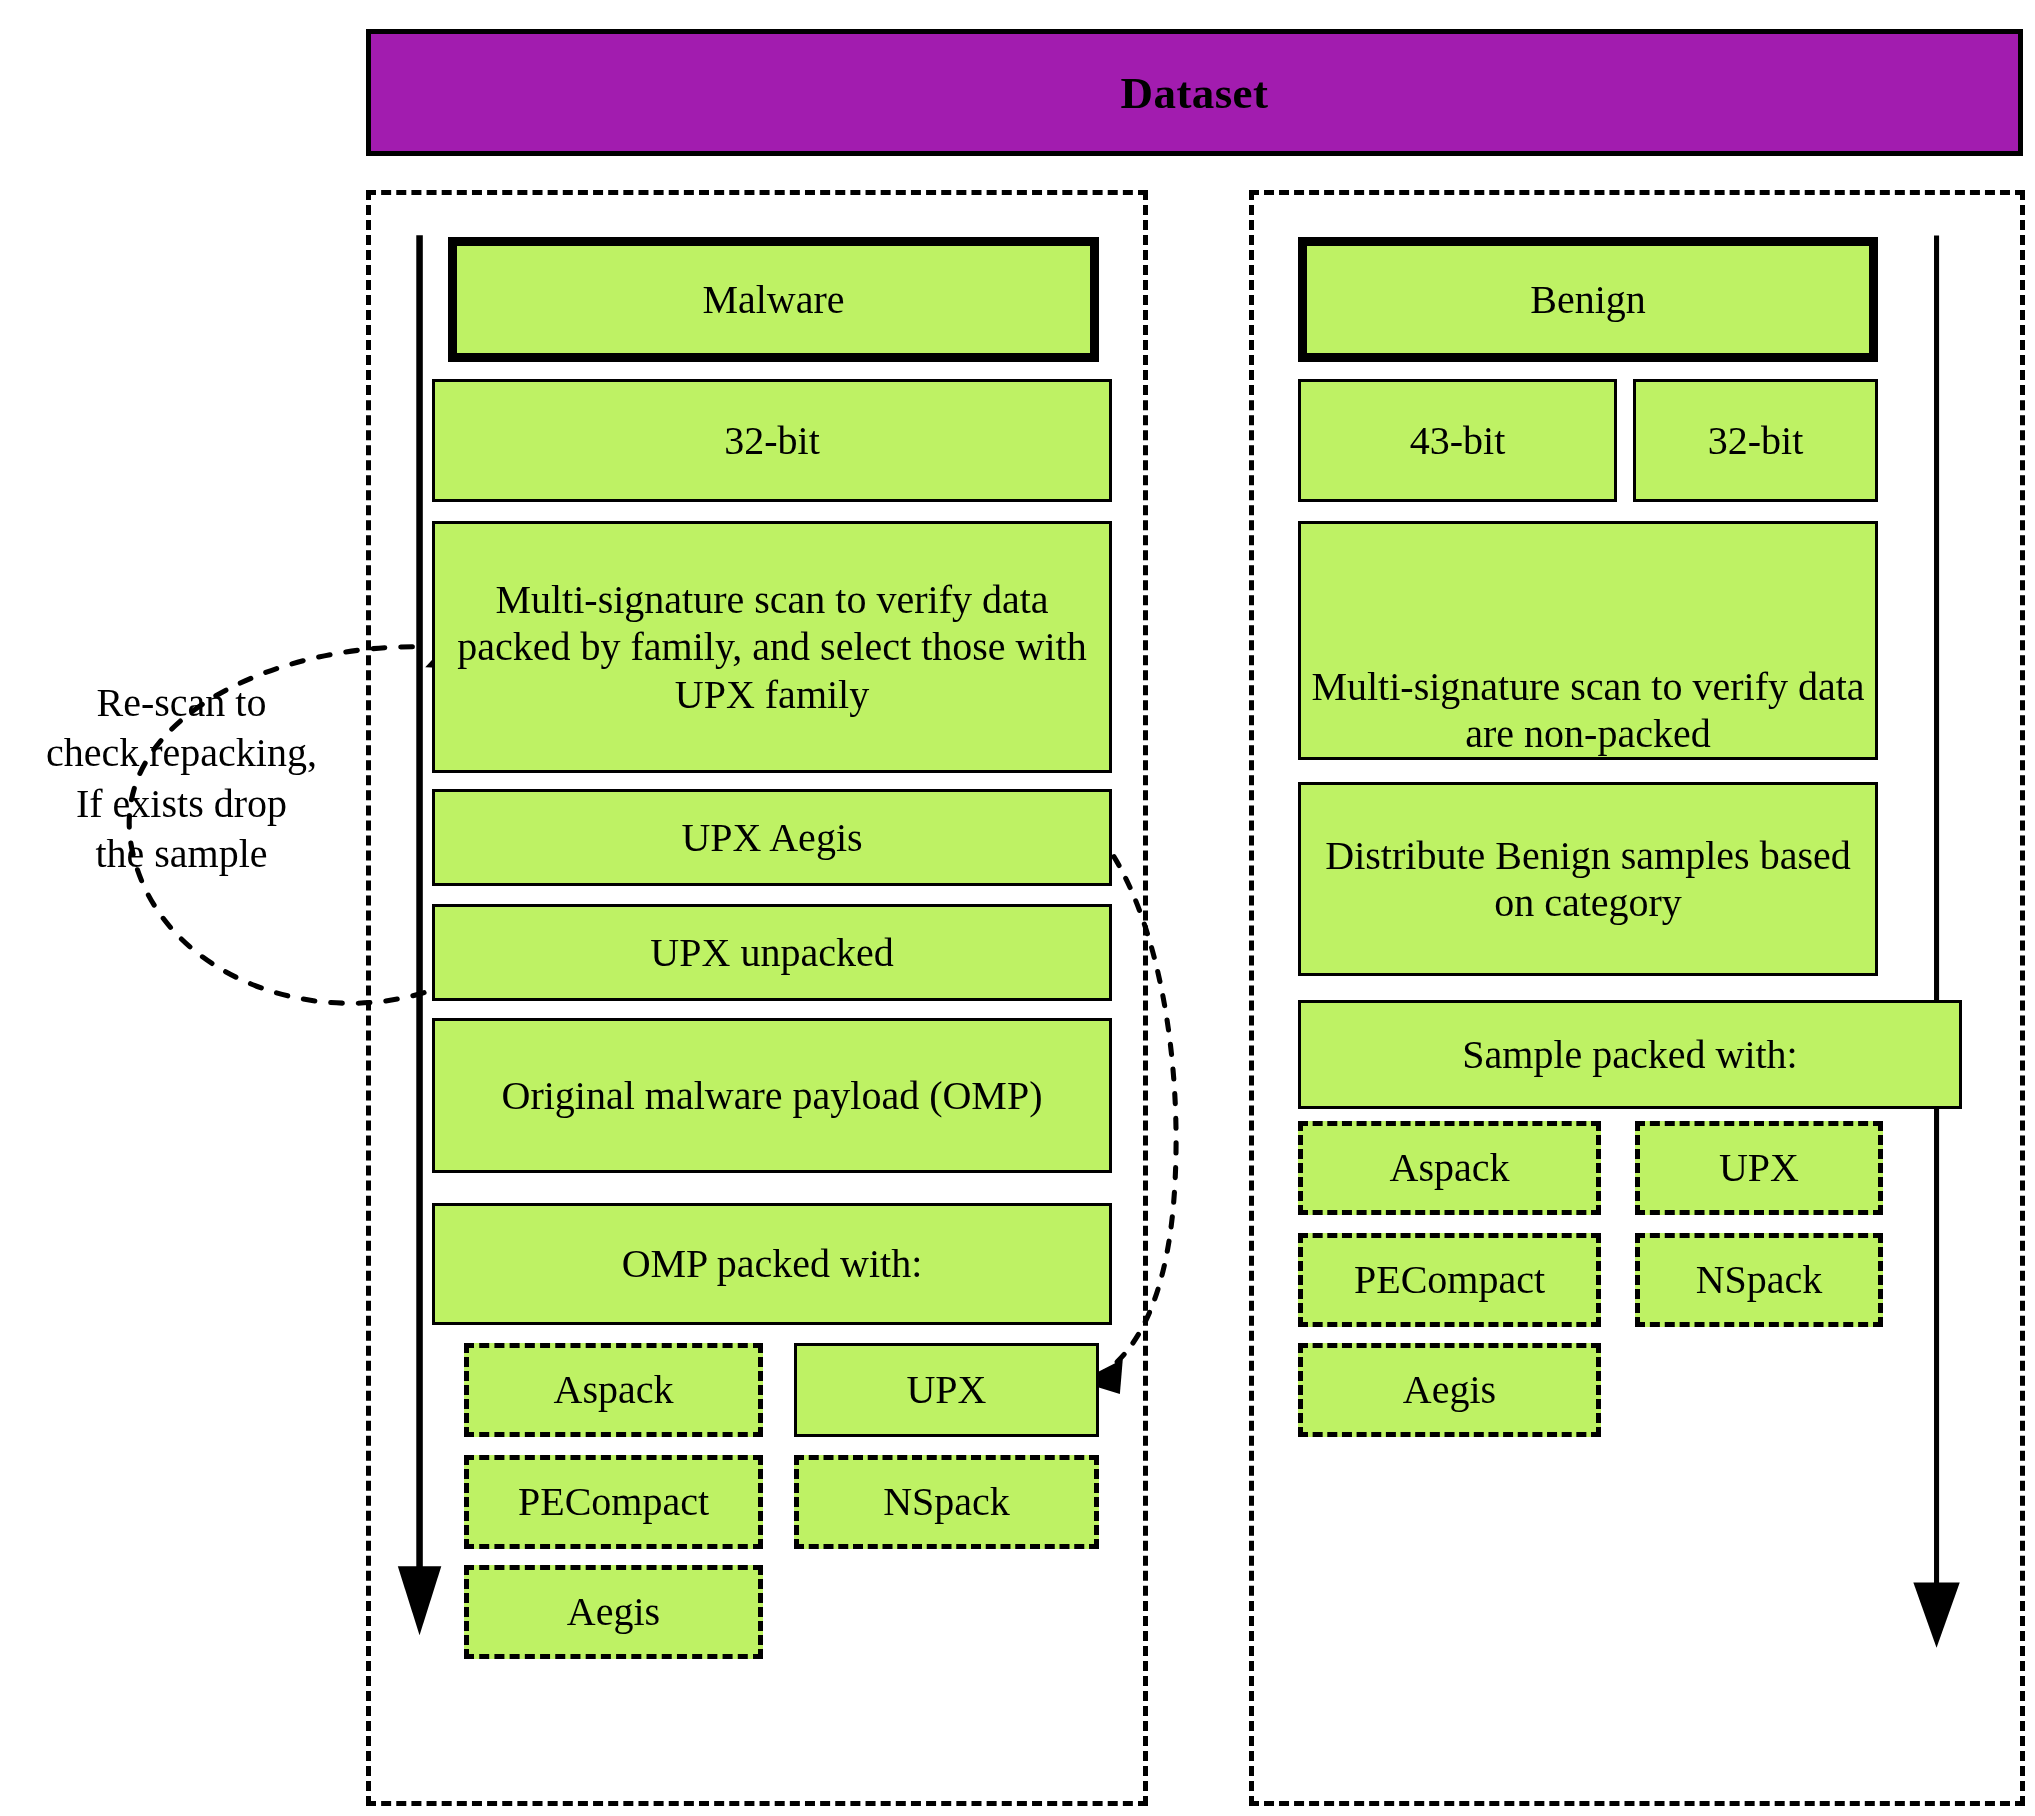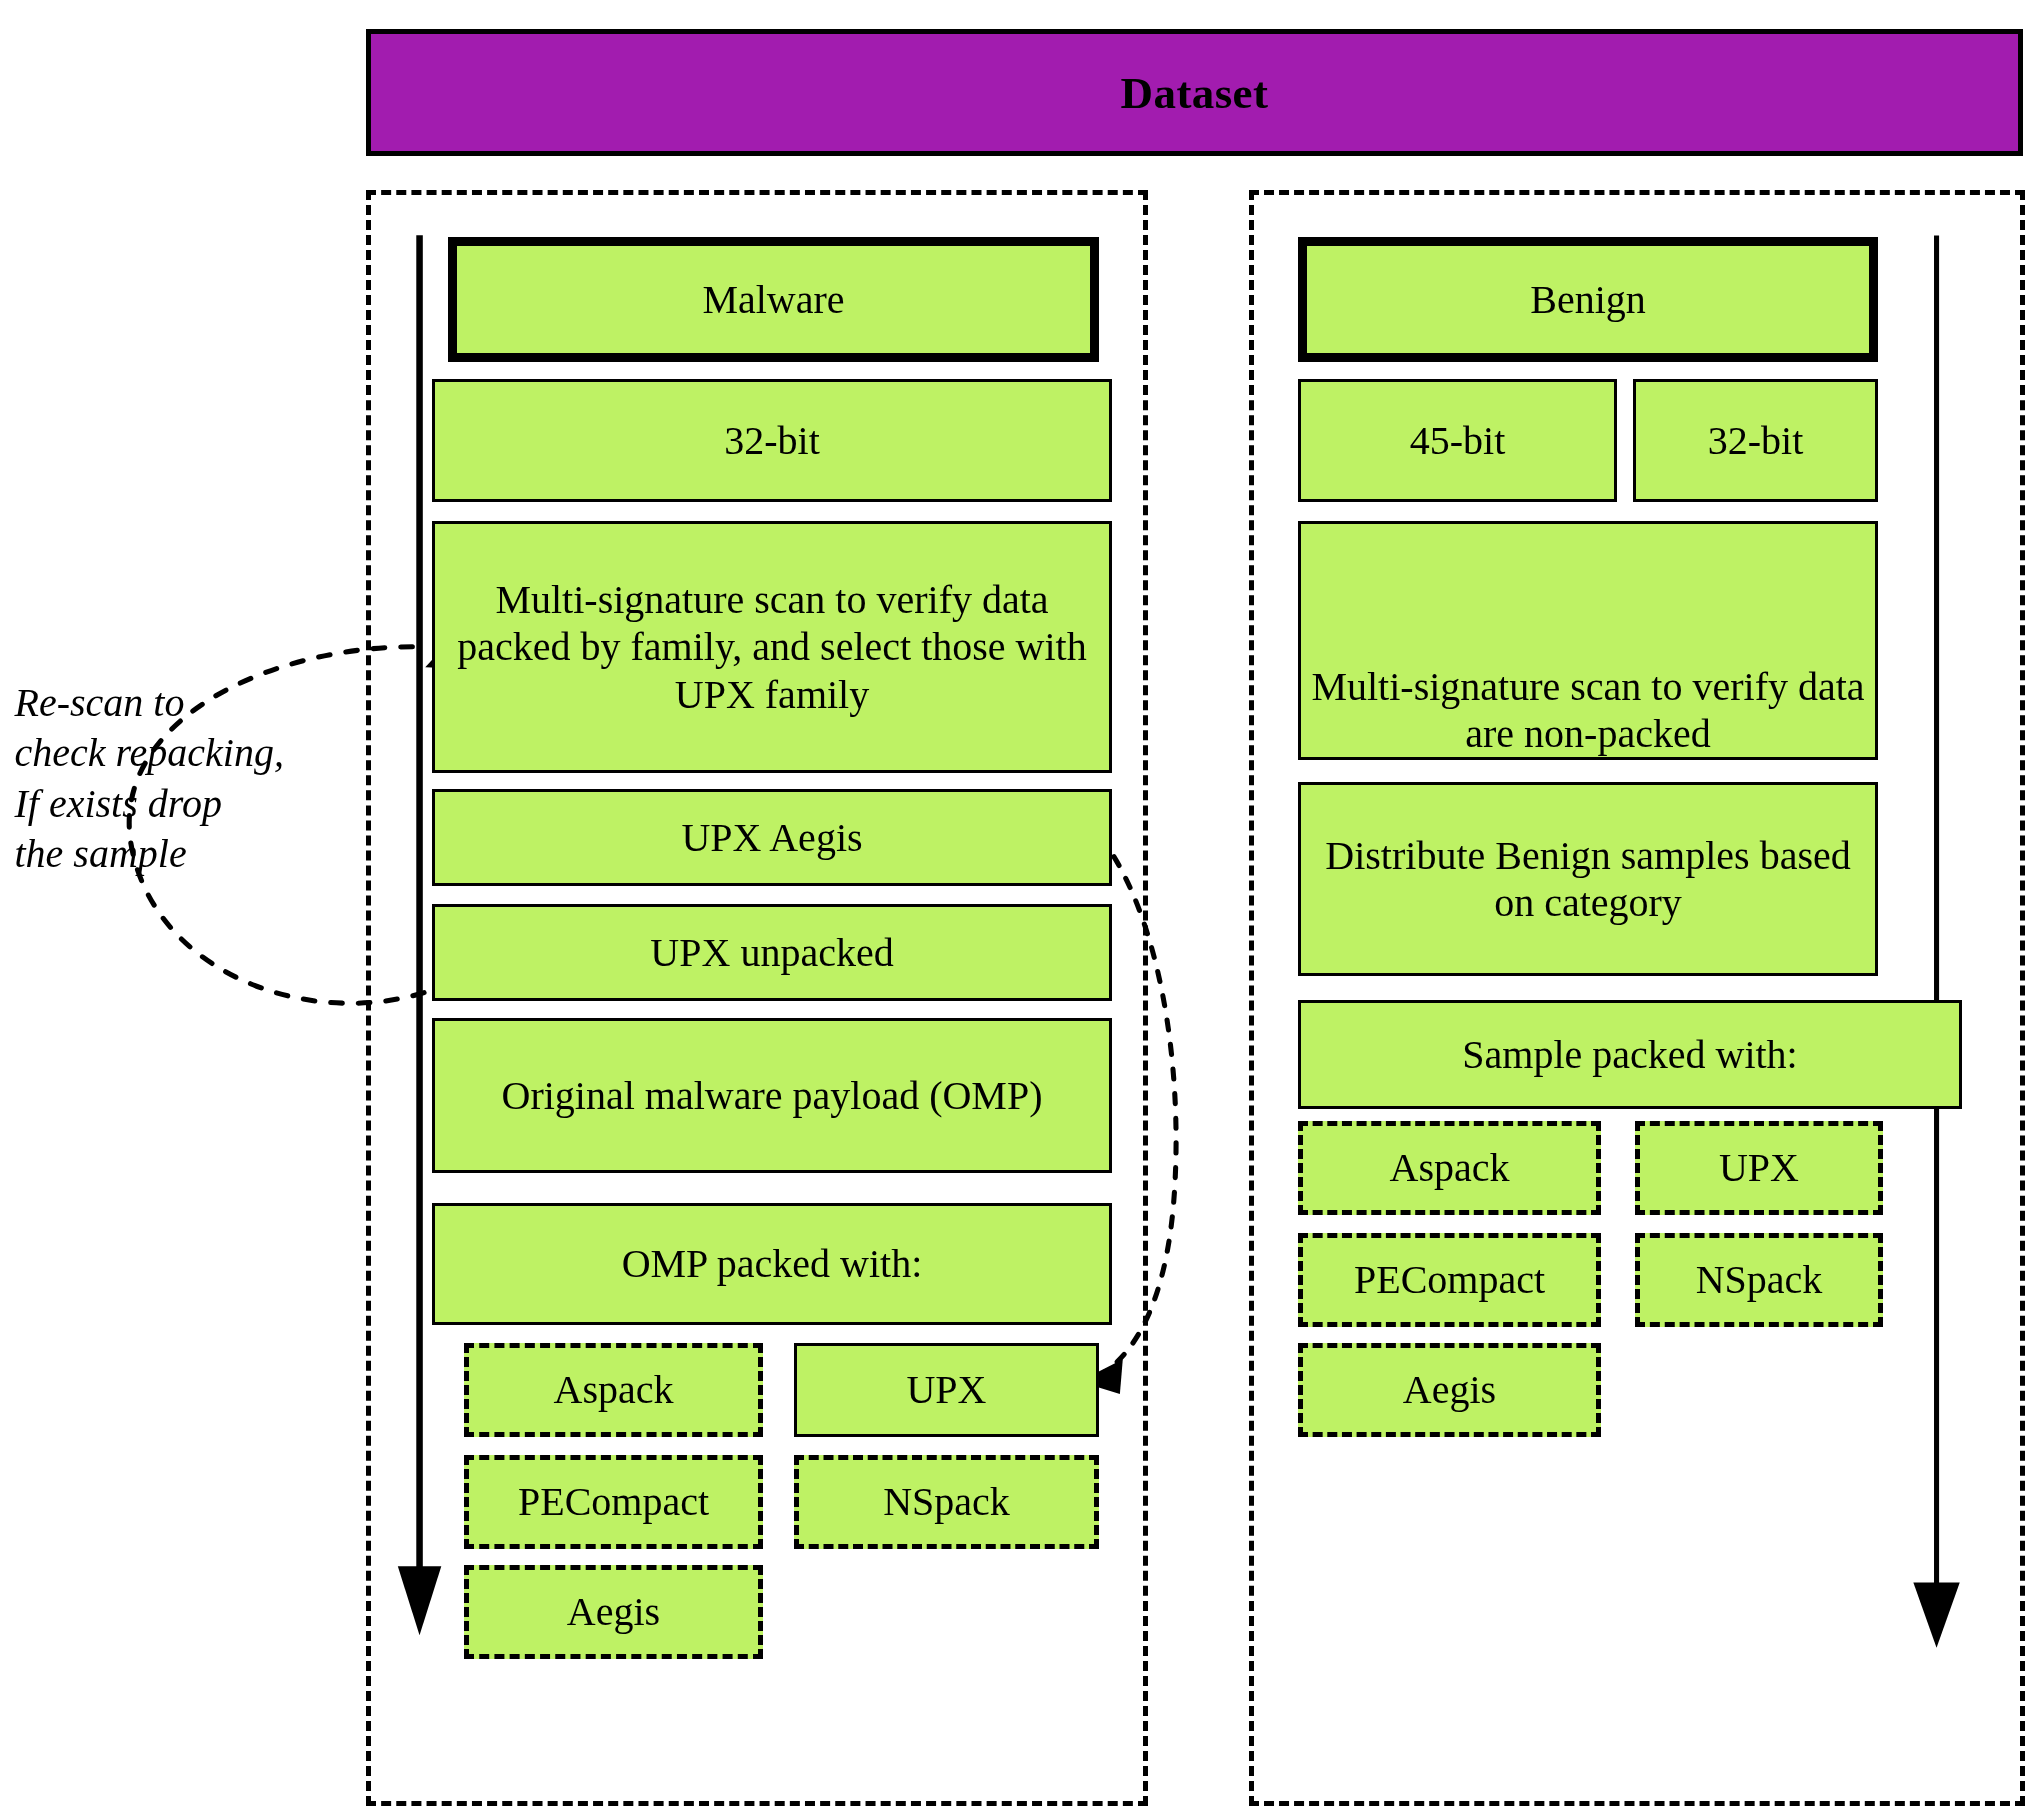--- a/index.html
+++ b/index.html
@@ -49,24 +49,23 @@
     line-height: 1.18;
     padding: 0 10.2px;
   }
   .node.thick { border-width: 9.4px; }
   .node.dashed { border-style: dashed; border-width: 5.8px; }
 
   
   .flow-arrow { pointer-events: none; }
 
   .annot {
-    text-align: left;
+    text-align: center;
     font-size: 40px;
     line-height: 1.26;
-    font-style: italic;
   }
 </style>
 </head>
 <body>
 
 <div id="canvas">
 
   <div class="abs dataset-box">
     <span class="dataset-title">Dataset</span>
   </div>
@@ -140,21 +139,21 @@
 
   <div class="abs node dashed" style="left:464px; top:1565px; width:299px; height:94px;">
     <span>Aegis</span>
   </div>
 
   <div class="abs node thick" style="left:1298px; top:237px; width:580px; height:125px;">
     <span>Benign</span>
   </div>
 
   <div class="abs node" style="left:1298px; top:379px; width:319px; height:123px;">
-    <span>45-bit</span>
+    <span>43-bit</span>
   </div>
 
   <div class="abs node" style="left:1633px; top:379px; width:245px; height:123px;">
     <span>32-bit</span>
   </div>
 
   <div class="abs node" style="left:1298px; top:521px; width:580px; height:239px;align-items:flex-end;">
     <span>Multi-signature scan to verify data are non-packed</span>
   </div>
 

